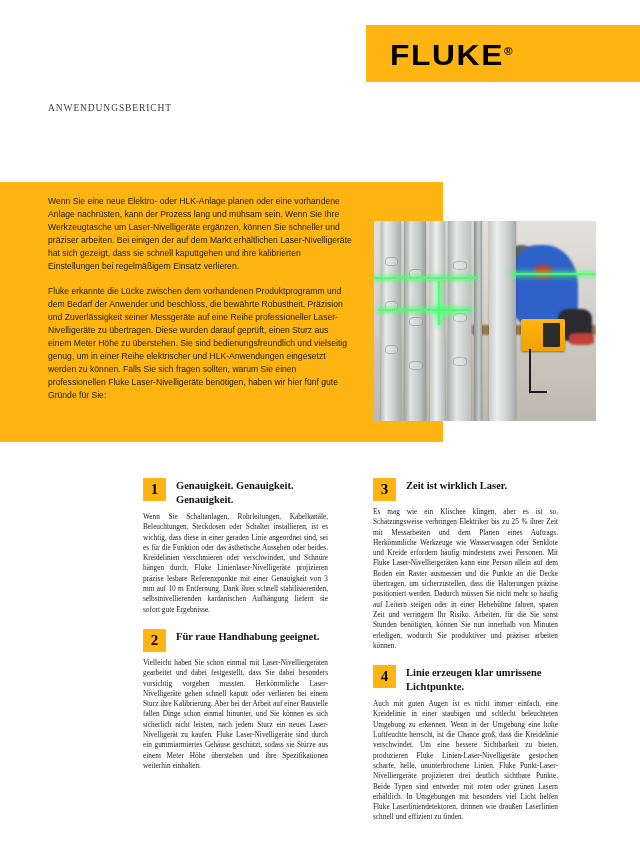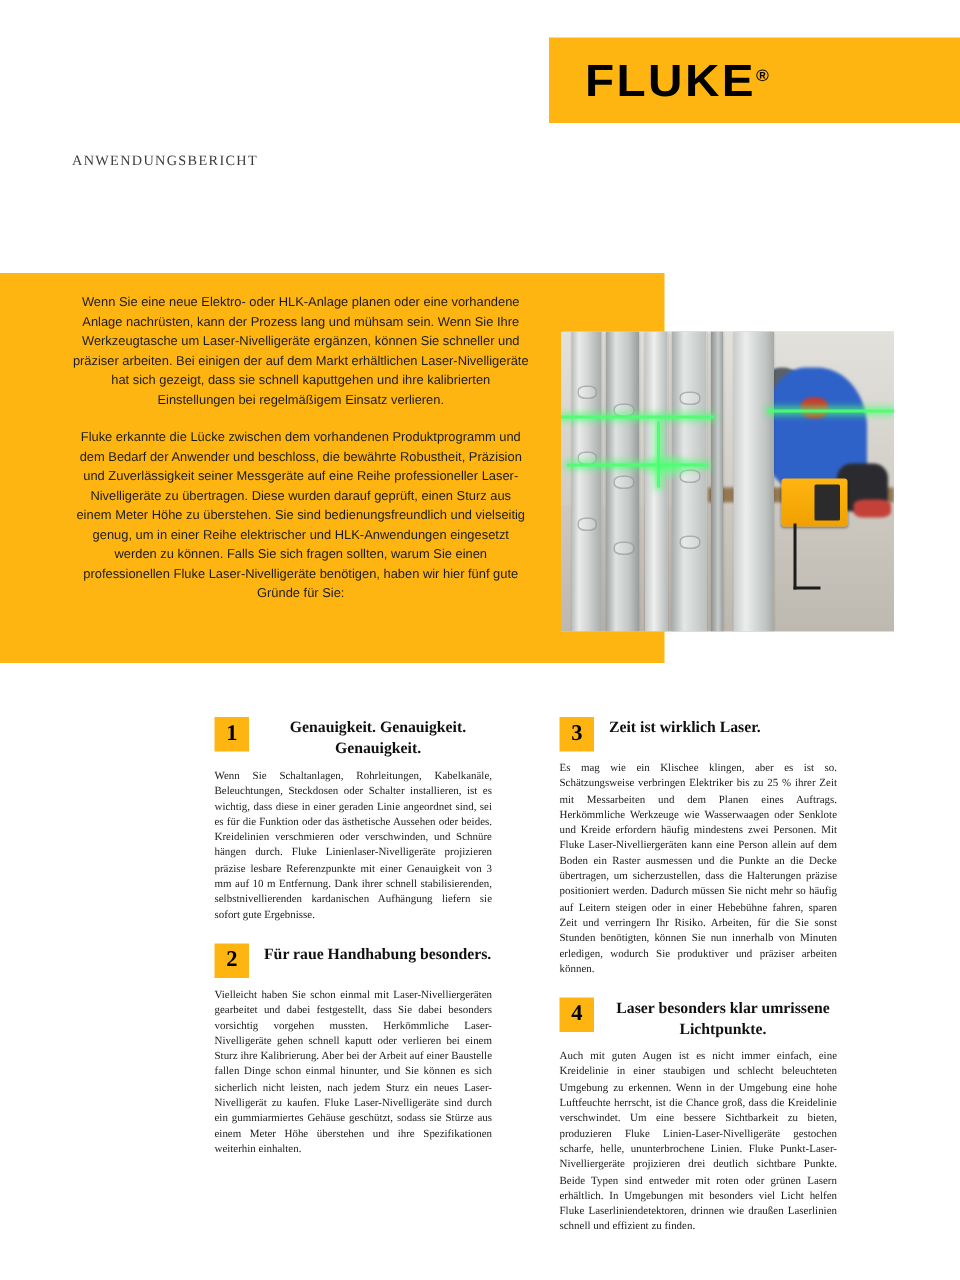--- a/index.html
+++ b/index.html
@@ -88,21 +88,20 @@
     left: 48px;
     top: 195px;
     width: 305px;
     font-family: "Liberation Sans", sans-serif;
     font-size: 8.6px;
     line-height: 13.1px;
     color: #1c1c1c;
   }
   .intro-text p {
     margin: 0 0 11px 0;
-    text-align: center;
   }
 
   
   .photo {
     position: absolute;
     left: 374px;
     top: 221px;
     width: 222px;
     height: 200px;
     overflow: hidden;
@@ -270,21 +269,20 @@
     text-align: center;
   }
   .sec-title {
     margin-left: 10px;
     font-family: "Liberation Serif", serif;
     font-weight: bold;
     font-size: 10.5px;
     line-height: 13.5px;
     color: #111111;
     padding-top: 1px;
-    text-align: center;
   }
   .sec-body {
     font-family: "Liberation Serif", serif;
     font-size: 7.3px;
     line-height: 10.3px;
     color: #1a1a1a;
     text-align: justify;
   }
   .sec-body p { margin: 0; }
 </style>
@@ -349,21 +347,21 @@
         <div class="sec-title">Genauigkeit. Genauigkeit. Genauigkeit.</div>
       </div>
       <div class="sec-body">
         <p>Wenn Sie Schaltanlagen, Rohrleitungen, Kabelkanäle, Beleuchtungen, Steckdosen oder Schalter installieren, ist es wichtig, dass diese in einer geraden Linie angeordnet sind, sei es für die Funktion oder das ästhetische Aussehen oder beides. Kreidelinien verschmieren oder verschwinden, und Schnüre hängen durch. Fluke Linienlaser-Nivelligeräte projizieren präzise lesbare Referenzpunkte mit einer Genauigkeit von 3 mm auf 10 m Entfernung. Dank ihrer schnell stabilisierenden, selbstnivellierenden kardanischen Aufhängung liefern sie sofort gute Ergebnisse.</p>
       </div>
     </div>
 
     <div class="section">
       <div class="sec-head">
         <div class="num-badge">2</div>
-        <div class="sec-title">Für raue Handhabung besonders.</div>
+        <div class="sec-title">Für raue Handhabung geeignet.</div>
       </div>
       <div class="sec-body">
         <p>Vielleicht haben Sie schon einmal mit Laser-Nivelliergeräten gearbeitet und dabei festgestellt, dass Sie dabei besonders vorsichtig vorgehen mussten. Herkömmliche Laser-Nivelligeräte gehen schnell kaputt oder verlieren bei einem Sturz ihre Kalibrierung. Aber bei der Arbeit auf einer Baustelle fallen Dinge schon einmal hinunter, und Sie können es sich sicherlich nicht leisten, nach jedem Sturz ein neues Laser-Nivelligerät zu kaufen. Fluke Laser-Nivelligeräte sind durch ein gummiarmiertes Gehäuse geschützt, sodass sie Stürze aus einem Meter Höhe überstehen und ihre Spezifikationen weiterhin einhalten.</p>
       </div>
     </div>
   </div>
 
   <div class="col col-right">
     <div class="section">
       <div class="sec-head">
@@ -371,21 +369,21 @@
         <div class="sec-title">Zeit ist wirklich Laser.</div>
       </div>
       <div class="sec-body">
         <p>Es mag wie ein Klischee klingen, aber es ist so. Schätzungsweise verbringen Elektriker bis zu 25 % ihrer Zeit mit Messarbeiten und dem Planen eines Auftrags. Herkömmliche Werkzeuge wie Wasserwaagen oder Senklote und Kreide erfordern häufig mindestens zwei Personen. Mit Fluke Laser-Nivelliergeräten kann eine Person allein auf dem Boden ein Raster ausmessen und die Punkte an die Decke übertragen, um sicherzustellen, dass die Halterungen präzise positioniert werden. Dadurch müssen Sie nicht mehr so häufig auf Leitern steigen oder in einer Hebebühne fahren, sparen Zeit und verringern Ihr Risiko. Arbeiten, für die Sie sonst Stunden benötigten, können Sie nun innerhalb von Minuten erledigen, wodurch Sie produktiver und präziser arbeiten können.</p>
       </div>
     </div>
 
     <div class="section">
       <div class="sec-head">
         <div class="num-badge">4</div>
-        <div class="sec-title">Laser besonders klar umrissene Lichtpunkte.</div>
+        <div class="sec-title">Linie erzeugen klar umrissene Lichtpunkte.</div>
       </div>
       <div class="sec-body">
         <p>Auch mit guten Augen ist es nicht immer einfach, eine Kreidelinie in einer staubigen und schlecht beleuchteten Umgebung zu erkennen. Wenn in der Umgebung eine hohe Luftfeuchte herrscht, ist die Chance groß, dass die Kreidelinie verschwindet. Um eine bessere Sichtbarkeit zu bieten, produzieren Fluke Linien-Laser-Nivelligeräte gestochen scharfe, helle, ununterbrochene Linien. Fluke Punkt-Laser-Nivelliergeräte  projizieren drei deutlich sichtbare Punkte. Beide Typen sind entweder mit roten oder grünen Lasern erhältlich. In Umgebungen mit besonders viel Licht helfen Fluke Laserliniendetektoren, drinnen wie draußen Laserlinien schnell und effizient zu finden.</p>
       </div>
     </div>
   </div>
 
 </div>
 
 </body></html>

